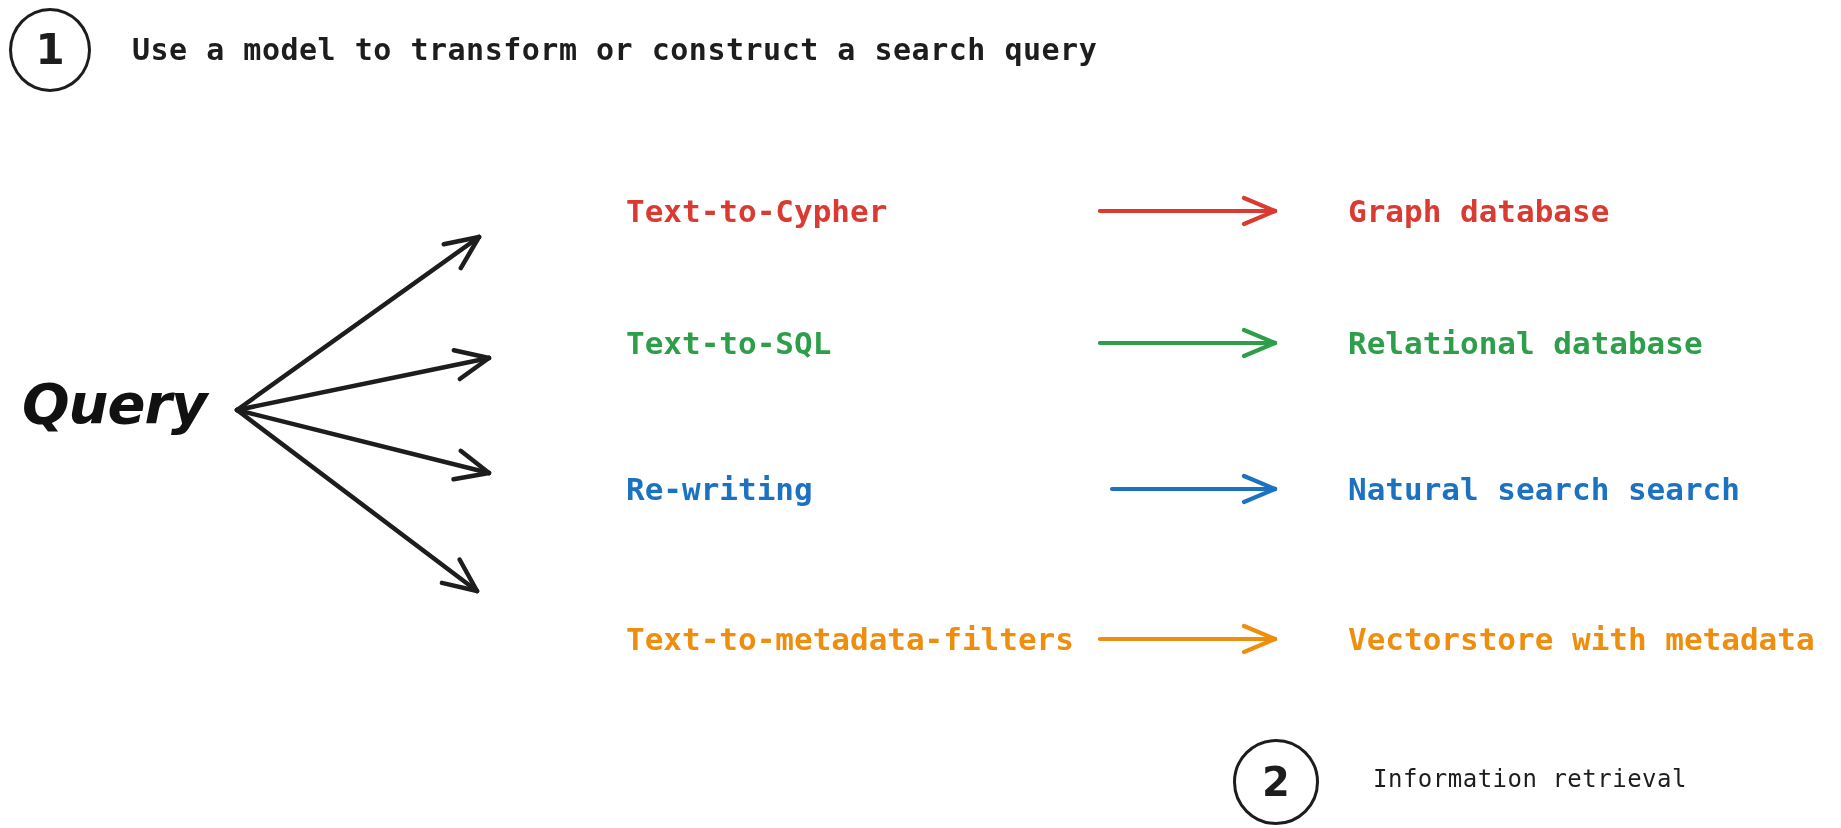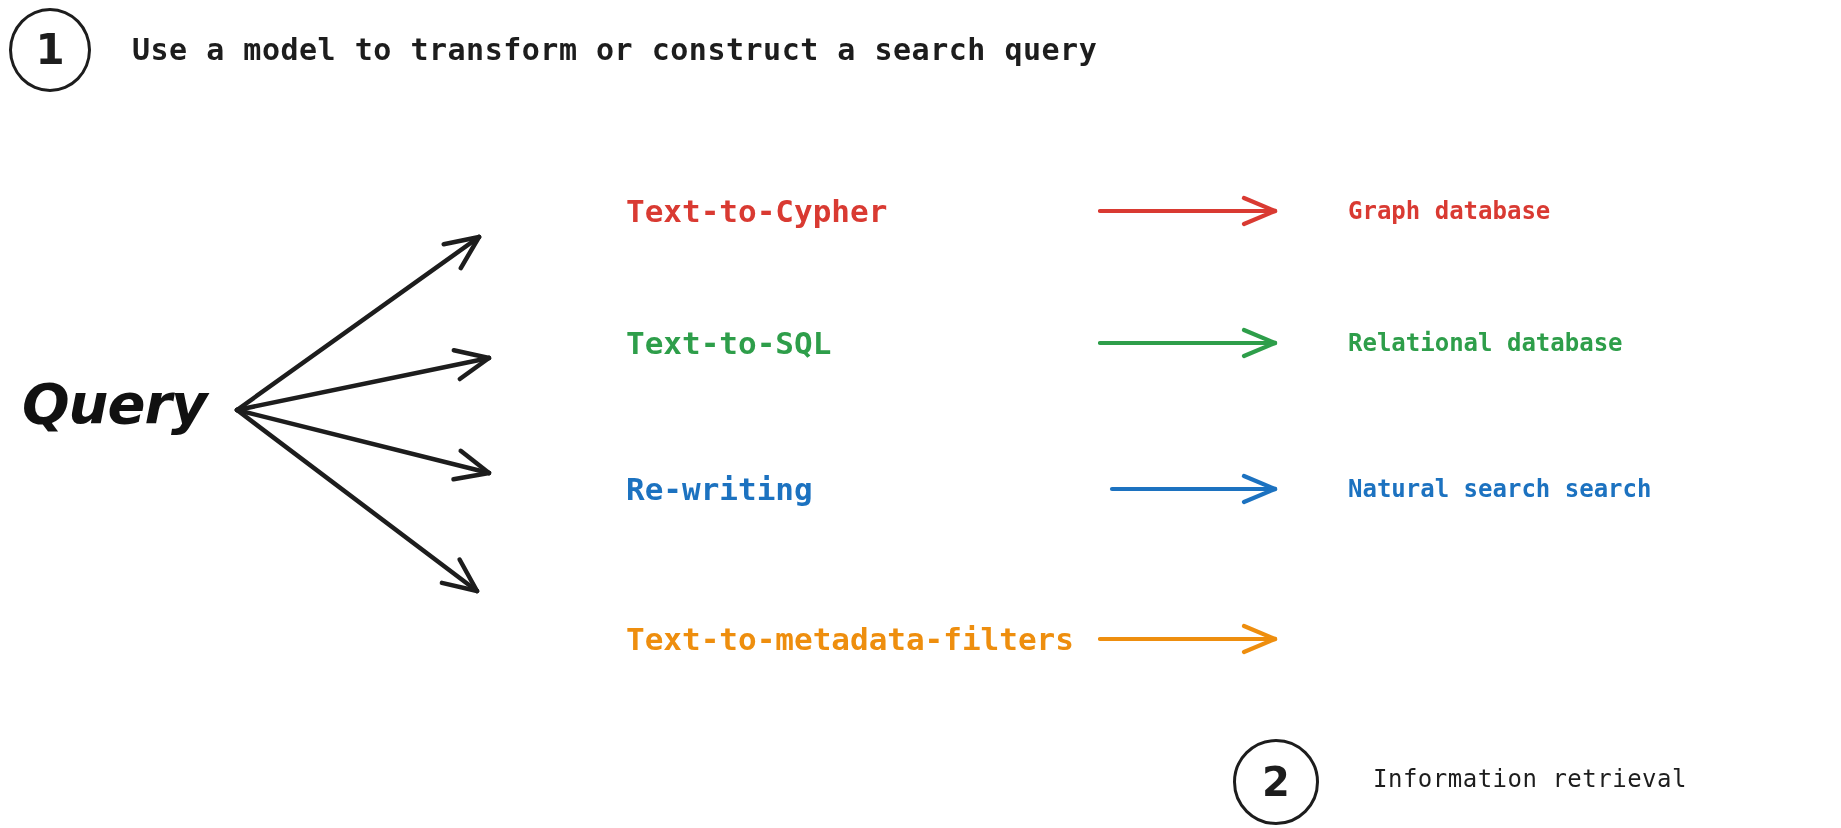--- a/index.html
+++ b/index.html
@@ -116,21 +116,21 @@
     font-weight: 700;
     white-space: nowrap;
     line-height: 46px;
     user-select: none;
   }
   .branch-target {
     position: absolute;
     left: 1348px;
     top: 0;
     font-family: "DejaVu Sans Mono", "Liberation Mono", monospace;
-    font-size: 24px;
+    font-size: 31px;
     font-weight: 700;
     white-space: nowrap;
     line-height: 46px;
     user-select: none;
   }
   .branch-arrow {
     position: absolute;
     top: 0;
     height: 46px;
     width: 200px;
@@ -199,19 +199,20 @@
       </div>
       <div class="branch-row" style="top: 616px;">
         <div class="branch-method" style="color: rgb(238, 142, 14);">Text-to-metadata-filters</div>
         <div class="branch-arrow" style="left: 1098px;"><svg viewBox="0 0 200 46" width="200" height="46">
             <g fill="none" stroke="#EE8E0E" stroke-width="4.2" stroke-linecap="round" stroke-linejoin="round">
               <path d="M 2 23 L 177 23"></path>
               <path d="M 177 23 L 146 10"></path>
               <path d="M 177 23 L 146 36"></path>
             </g>
           </svg></div>
+        <div class="branch-target" style="color: rgb(238, 142, 14);">Vectorstore with metadata</div>
       </div>
     </div>
 
   <div class="step-badge" id="step2-badge">2</div>
   <div class="step-caption" id="step2-caption">Information retrieval</div>
 
 </div>
 
 </body></html>

